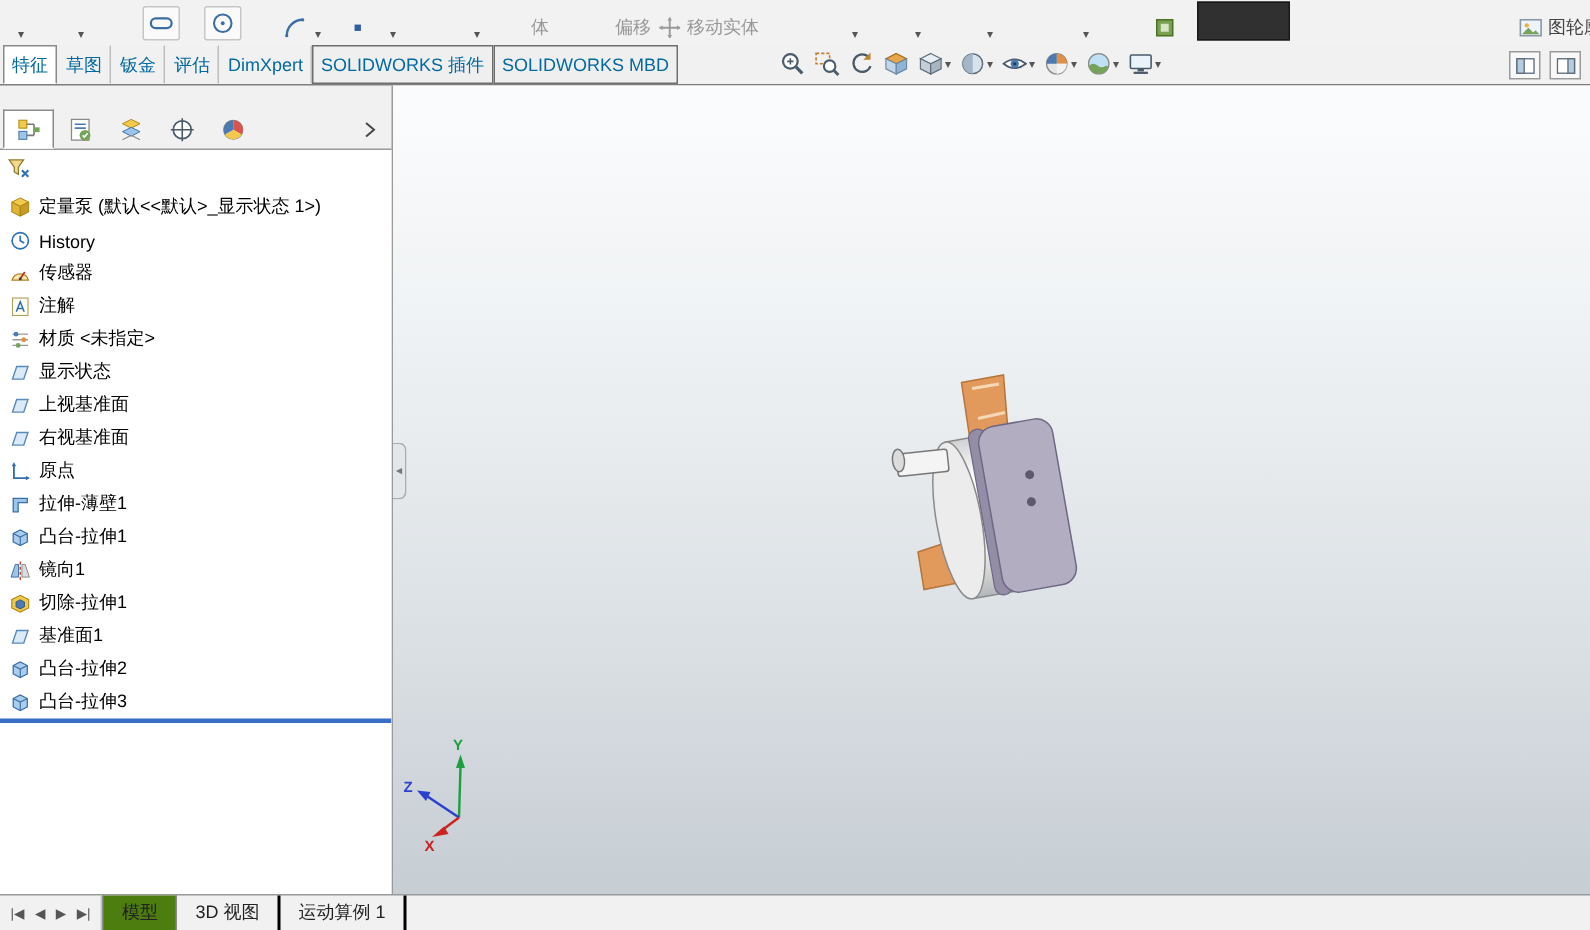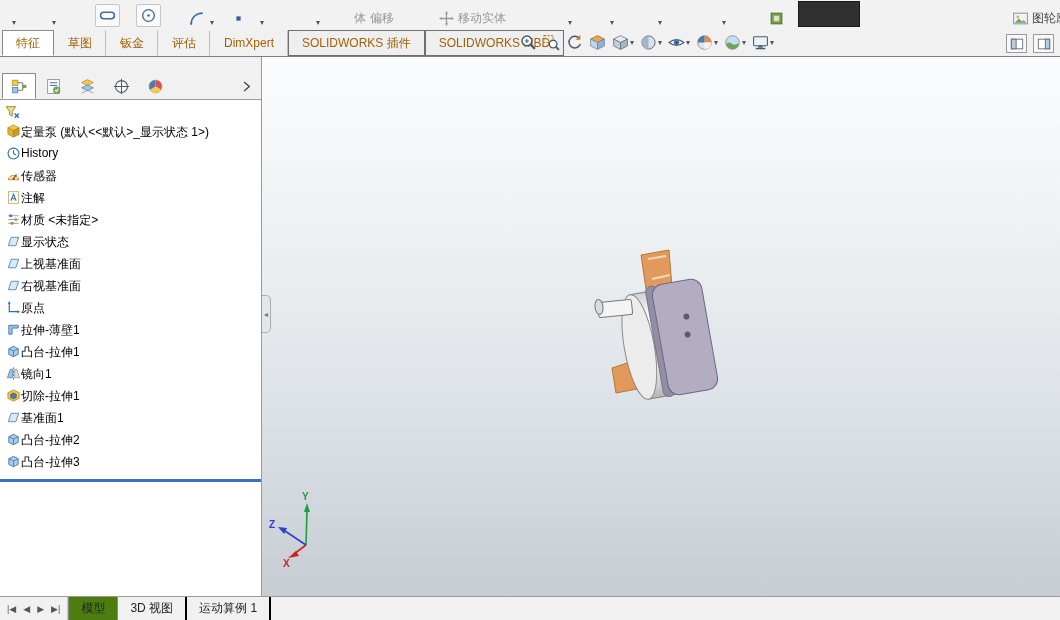--- a/index.html
+++ b/index.html
@@ -14,21 +14,21 @@
   .icon{display:inline-flex;width:17px;height:17px;flex:none;}
   .icon svg{width:100%;height:100%;}
   .toplabel{font-size:12px;color:#444;}
   .dim .toplabel{color:#989898;}
   .boxed-tok{border:1px solid #c6c6c6;background:#fafafa;padding:2px 3px;border-radius:2px;}
   .darkblock{width:62px;height:26px;background:#303030;border:1px solid #191919;}
 
   
   .tab-row{position:relative;height:27px;background:#f1f1f1;border-bottom:1px solid #7e7e7e;flex:none;}
   .cmdtabs{position:absolute;left:2px;bottom:0;display:flex;height:26px;}
-  .cmdtab{display:flex;align-items:center;padding:0 13px;border:1px solid transparent;border-right:1px solid #bdbdbd;color:#a16207;cursor:pointer;}
+  .cmdtab{display:flex;align-items:center;padding:0 5px;border:1px solid transparent;border-right:1px solid #bdbdbd;color:#0369a1;cursor:pointer;}
   .cmdtab.active{background:#fff;border:1px solid #8a8a8a;border-bottom-color:#fff;}
   .cmdtab.boxed{border:1px solid #6f6f6f;background:#efefef;}
   .headsup{position:absolute;left:518px;top:3px;display:flex;align-items:center;gap:2px;}
   .hbtn{display:flex;align-items:center;gap:1px;padding:1px 2px;border:none;background:transparent;cursor:pointer;}
   .pane-toggles{position:absolute;right:6px;top:4px;display:flex;gap:6px;}
   .ptbtn{width:21px;height:19px;border:1px solid #9a9a9a;background:#f8f8f8;display:flex;align-items:center;justify-content:center;padding:0;cursor:pointer;}
   .ptbtn .icon{width:14px;height:14px;}
 
   
   .content{flex:1;display:flex;min-height:0;}
@@ -38,21 +38,21 @@
   .mgr-tabs{display:flex;align-items:flex-end;height:28px;padding-left:2px;border-bottom:1px solid #9a9a9a;}
   .mtab{width:34px;height:26px;display:flex;align-items:center;justify-content:center;border:1px solid transparent;cursor:pointer;}
   .mtab.active{background:#fff;border:1px solid #8a8a8a;border-bottom-color:#fff;}
   .mtab .icon{width:17px;height:17px;}
   .mgr-spacer{flex:1;}
   .mgr-chevron{width:22px;height:22px;margin:0 4px 2px 0;border:none;background:transparent;display:flex;align-items:center;justify-content:center;cursor:pointer;}
   .mgr-chevron .icon{width:13px;height:13px;}
   .tree-wrap{flex:1;background:#fff;display:flex;flex-direction:column;overflow:hidden;}
   .filter-row{height:24px;display:flex;align-items:center;padding-left:2px;flex:none;}
   .filter-btn{border:none;background:transparent;display:flex;cursor:pointer;padding:2px;}
-  .trow{height:22px;display:flex;align-items:flex-start;padding-left:6px;white-space:nowrap;overflow:hidden;cursor:default;flex:none;}
+  .trow{height:22px;display:flex;align-items:flex-end;gap:5px;padding-left:6px;white-space:nowrap;overflow:hidden;cursor:default;flex:none;}
   .trow.child{}
   .trow .icon{width:15px;height:15px;}
   .trow .lbl{font-size:12px;color:#000;}
   .rollback{height:3px;background:var(--c-rollback,#3a6fc8);margin-top:3px;flex:none;cursor:row-resize;}
 
   
   .viewport{position:relative;flex:1;overflow:hidden;
     background:linear-gradient(180deg,#fbfcfd 0%,#eff2f4 30%,#dde2e6 65%,#c6cdd3 100%);}
   .model{position:absolute;left:320px;top:180px;}
   .triad{position:absolute;left:6px;bottom:28px;font-weight:bold;}
@@ -113,21 +113,21 @@
       </span>
       <span class="tok" style="left: 260px;">
         <span class="caret">▾</span>
       </span>
       <span class="tok" style="left: 316px;">
         <span class="caret">▾</span>
       </span>
       <span class="tok dim" style="left: 354px;">
         <span class="toplabel">体</span>
       </span>
-      <span class="tok dim" style="left: 370px;">
+      <span class="tok dim" style="left: 410px;">
         <span class="toplabel">偏移</span>
       </span>
       <span class="tok dim" style="left: 438px;">
         <span class="icon">
           <svg viewBox="0 0 16 16">
             <path d="M8 1.5 V14.5 M1.5 8 H14.5" stroke="#9a9a9a" stroke-width="1.2" fill="none"></path>
             <path d="M8 1.5 L6.5 3.5 H9.5 Z M8 14.5 L6.5 12.5 H9.5 Z M1.5 8 L3.5 6.5 V9.5 Z M14.5 8 L12.5 6.5 V9.5 Z" fill="#9a9a9a"></path>
           </svg>
         </span>
         <span class="toplabel">移动实体</span>

